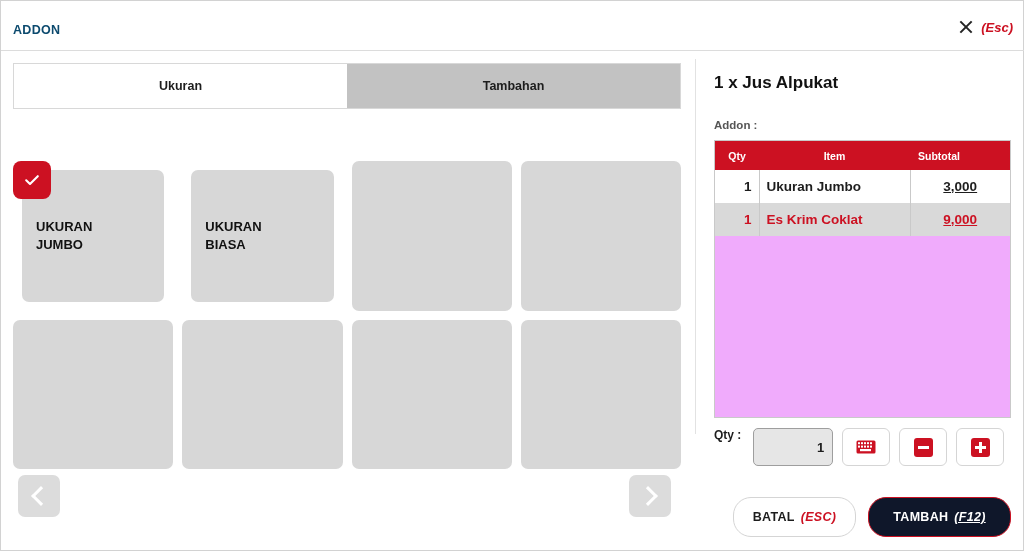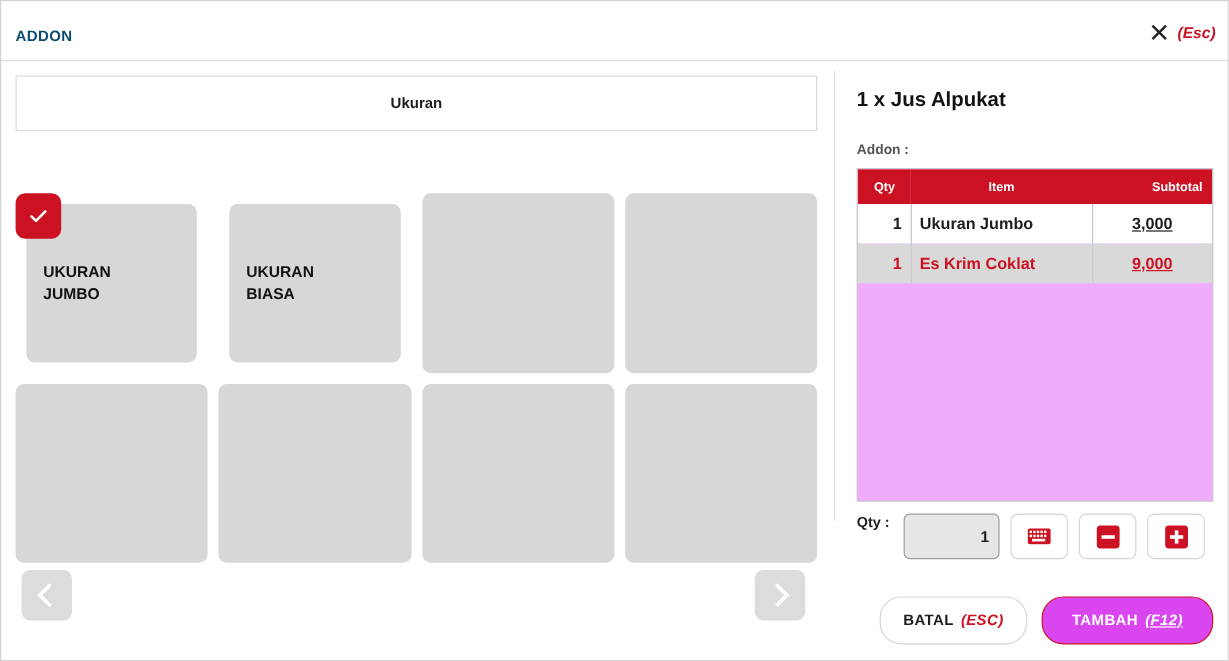--- a/index.html
+++ b/index.html
@@ -238,21 +238,21 @@
     background: #cc1122;
     color: #ffffff;
     font-size: 10.5px;
     font-weight: bold;
     height: 29px;
     padding: 0 8px;
     box-sizing: border-box;
   }
   .col-qty      { width: 44px;  text-align: center; }
   .col-item     { text-align: center; }
-  .col-subtotal { width: 100px; text-align: right; }
+  .col-subtotal { width: 100px; text-align: left; }
 
   .addon-table tbody td {
     font-size: 13.5px;
     font-weight: bold;
     height: 33px;
     padding: 0 7px;
     box-sizing: border-box;
     border-right: 1px solid #c9c9c9;
     color: #1d1d1d;
   }
@@ -352,21 +352,21 @@
   }
   .btn-cancel {
     width: 123px;
     background: #ffffff;
     border: 1px solid #d5d5d5;
     color: #1d1d1d;
   }
   .btn-cancel .key { color: #cc1122; font-style: italic; }
   .btn-add {
     width: 143px;
-    background: #d946ef;
+    background: #0f172a;
     border: 1px solid #cc1122;
     color: #ffffff;
   }
   .btn-add .key { color: #ffffff; font-style: italic; text-decoration: underline; }
 </style>
 </head>
 <body>
 
 <div class="window">
 
@@ -376,20 +376,23 @@
       <span class="close-x"></span>
       <span class="esc-text">(Esc)</span>
     </div>
   </div>
 
   <div class="left-panel">
 
     <div class="tabs">
       <div class="tab">
         <span>Ukuran</span>
+      </div>
+      <div class="tab inactive">
+        <span>Tambahan</span>
       </div>
     </div>
 
     <div class="grid">
 
       <div class="tile filled">
         <div class="check-badge">
           <svg width="18" height="18" viewBox="0 0 18 18" aria-hidden="true">
             <path d="M3.2 9.3 L7 13 L14.8 5.2" fill="none" stroke="#ffffff" stroke-width="2.1" stroke-linecap="round" stroke-linejoin="round"></path>
           </svg>

